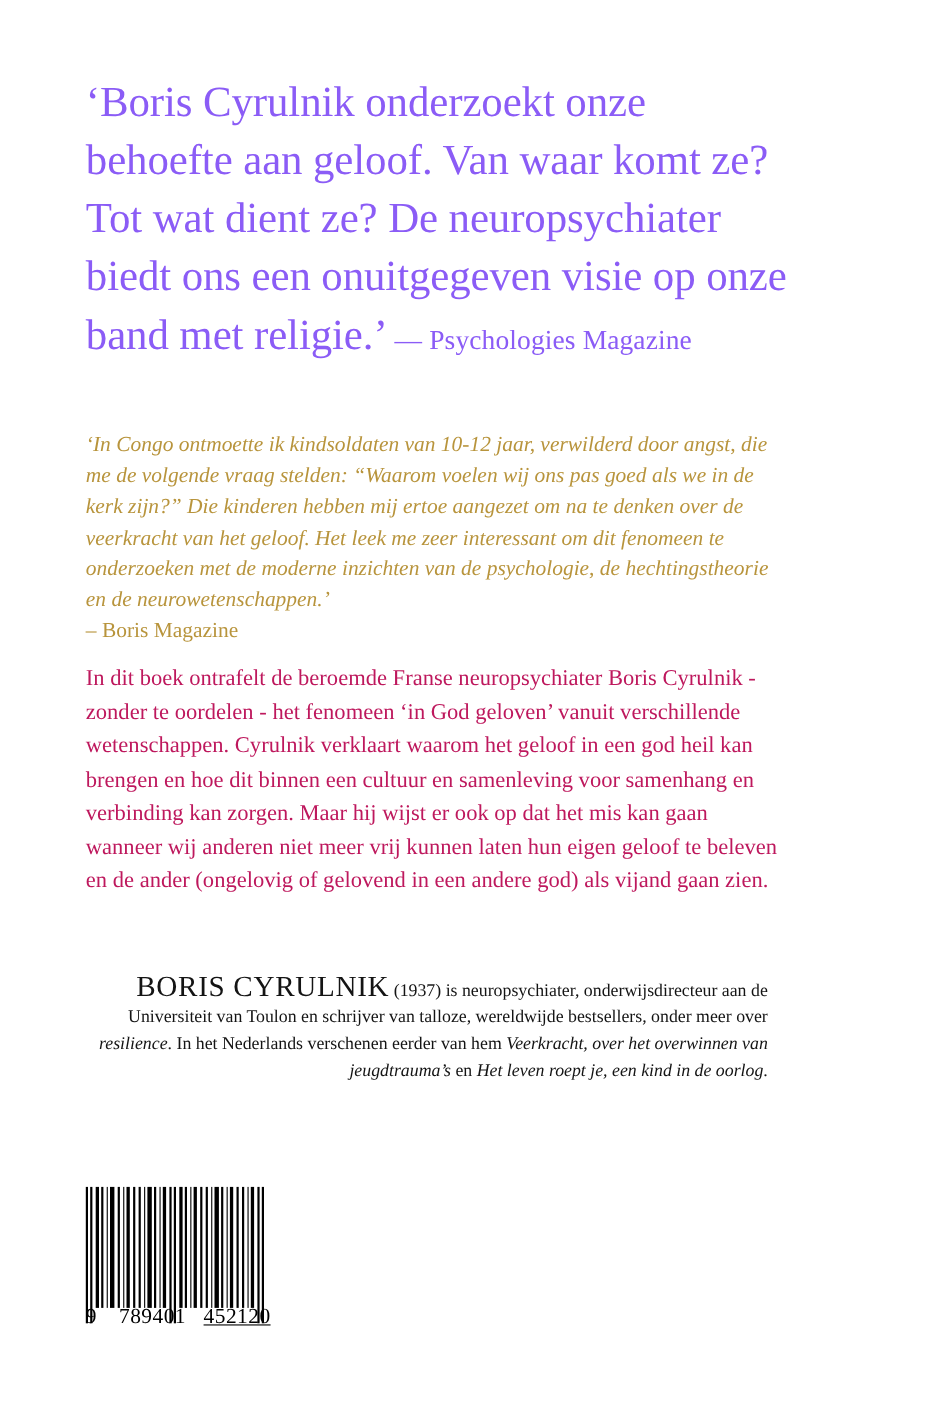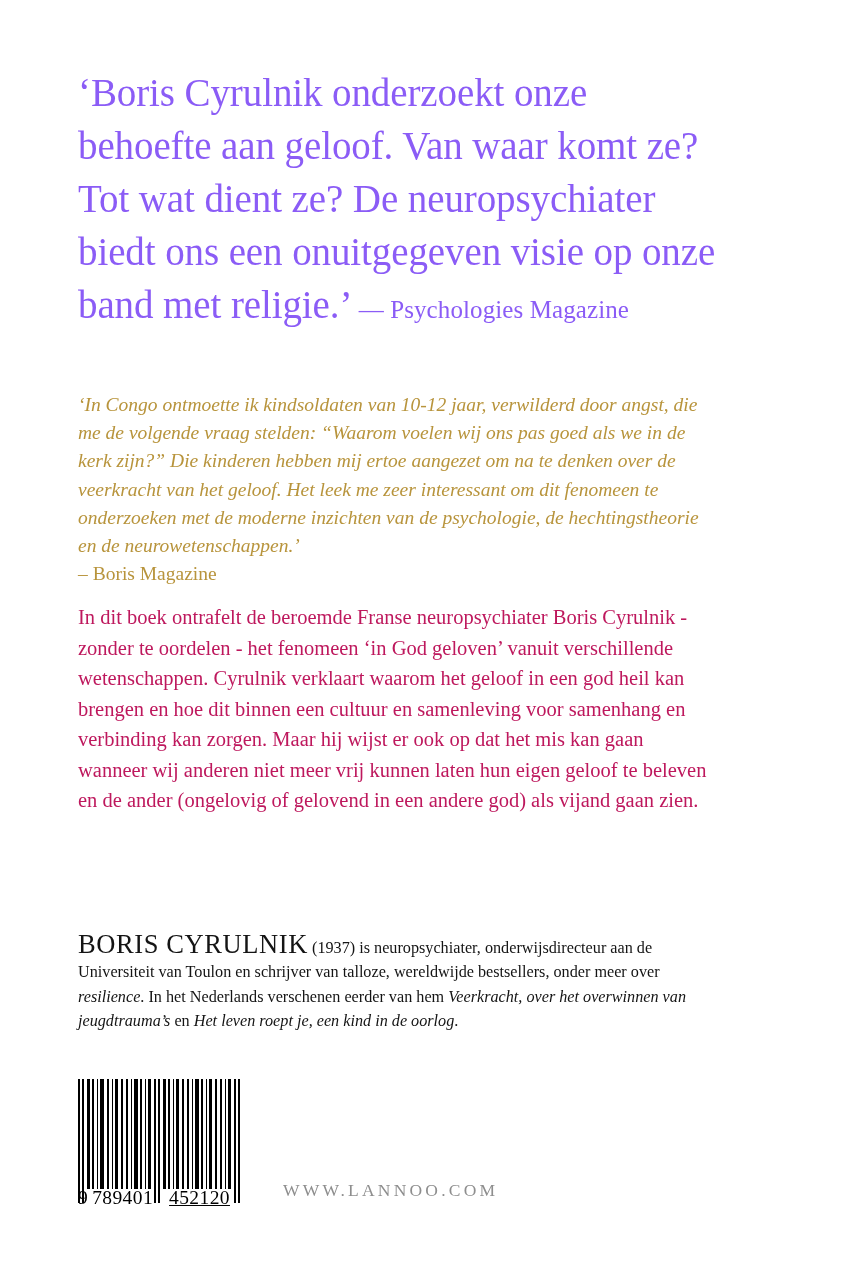--- a/index.html
+++ b/index.html
@@ -63,26 +63,26 @@
     width: 632px;
     color: #be185d;
     font-size: 20.5px;
     line-height: 30.5px;
   }
 
   
   .bio {
     position: absolute;
     left: 78px;
-    top: 932px;
+    top: 884px;
     width: 620px;
     color: #141414;
     font-size: 16.2px;
     line-height: 24.3px;
-    text-align: left;
+    text-align: right;
   }
   .bio .name {
     font-size: 26.5px;
     letter-spacing: 0.6px;
     line-height: 24px;
   }
   .bio em { font-style: italic; }
 
   
   .barcode-wrap {
@@ -111,21 +111,21 @@
     top: 108px;
     width: 166px;
     font-family: "Liberation Serif", "DejaVu Serif", serif;
     font-size: 19.5px;
     color: #000000;
     letter-spacing: 0.4px;
     white-space: nowrap;
   }
   .barcode-digits .grp { display: inline-block; }
   .barcode-digits .g1 { margin-left: 0px; }
-  .barcode-digits .g2 { margin-left: 4px; }
+  .barcode-digits .g2 { margin-left: 20px; }
   .barcode-digits .g3 { margin-left: 16px; text-decoration: underline; }
 
   
   .publisher {
     position: absolute;
     left: 283px;
     top: 1180px;
     font-size: 17.5px;
     letter-spacing: 3.2px;
     color: #8e8e8e;
@@ -187,15 +187,14 @@
         <span style="left: 137px; width: 2px;"></span>
         <span style="left: 142px; width: 2px;"></span>
         <span style="left: 147px; width: 1px;"></span>
         <span style="left: 150px; width: 3px;"></span>
         <span class="guard" style="left: 156px; width: 2px;"></span>
         <span class="guard" style="left: 160px; width: 2px;"></span>
       </div>
     <div class="barcode-digits"><span class="grp g1">9</span><span class="grp g2">789401</span><span class="grp g3">452120</span></div>
   </div>
 
-  <div class="publisher">WWW.LANNOO.COM</div>
 
 </div>
 
 </body></html>

